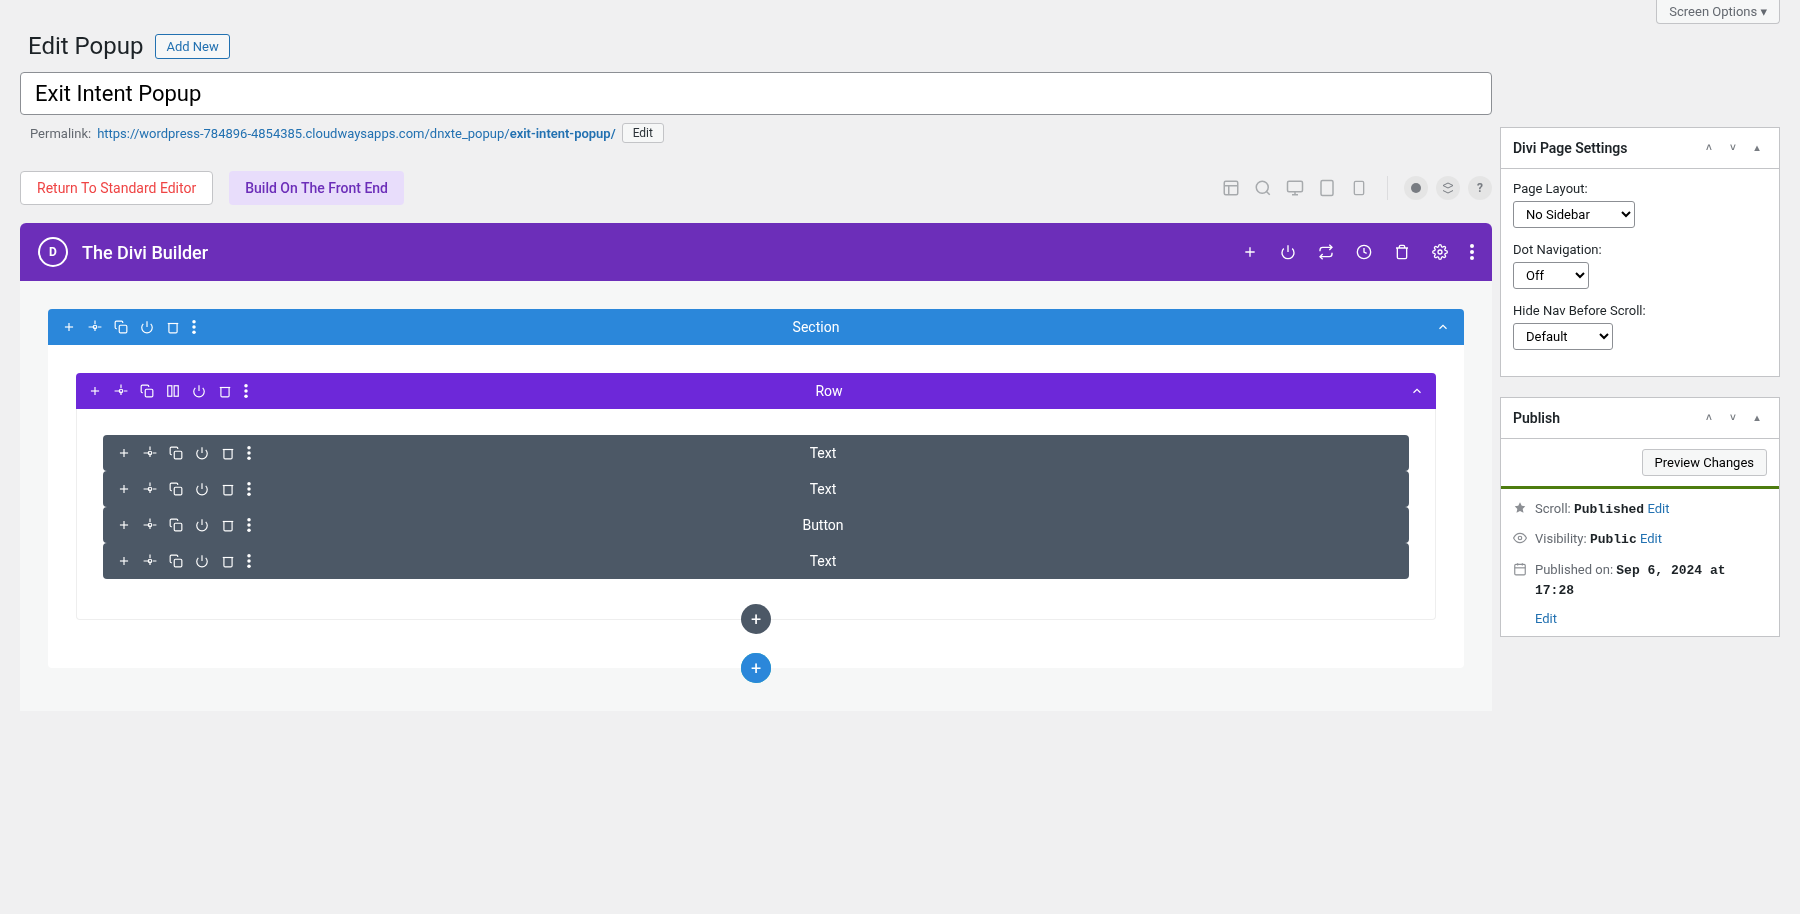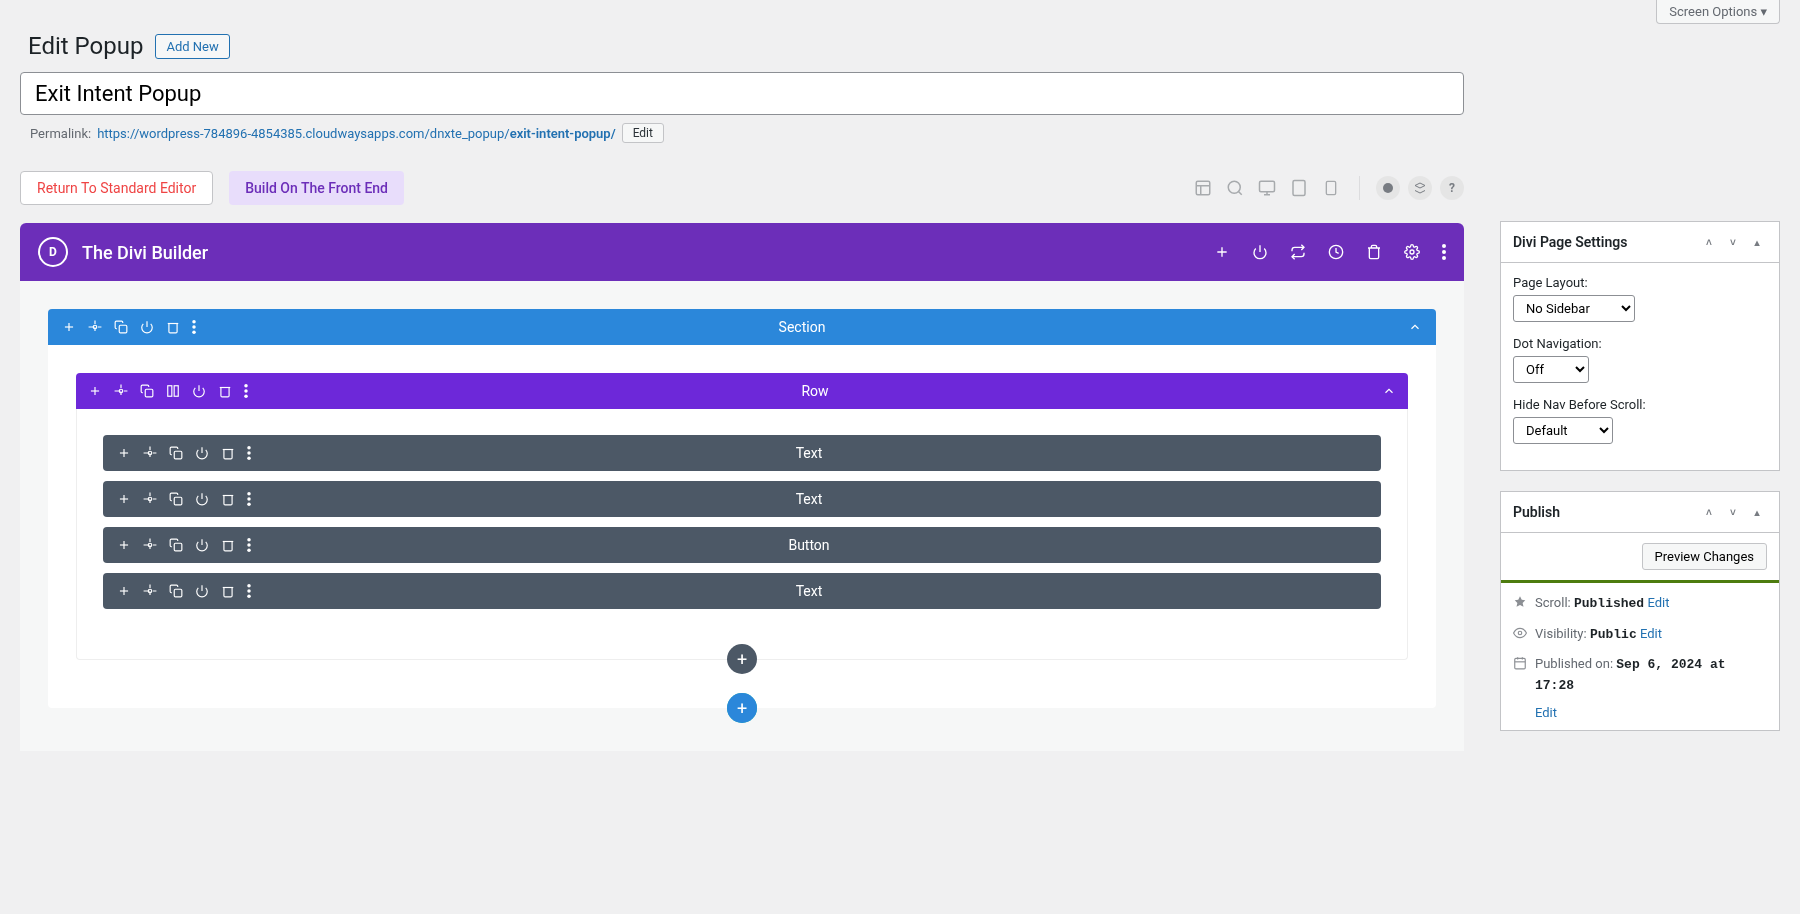--- a/index.html
+++ b/index.html
@@ -5,21 +5,21 @@
 * { box-sizing: border-box; margin: 0; padding: 0; font-family: -apple-system, BlinkMacSystemFont, "Segoe UI", Roboto, sans-serif; }
 body { background: #f0f0f1; padding: 0 20px 20px 20px; }
 
 .screen-options { display: flex; justify-content: flex-end; margin-bottom: 8px; }
 .screen-options-btn { background: #f6f7f7; border: 1px solid #c3c4c7; border-top: none; border-radius: 0 0 4px 4px; padding: 4px 12px; font-size: 13px; color: #646970; cursor: pointer; }
 
 .page-header { display: flex; align-items: center; gap: 12px; margin-bottom: 12px; }
 .page-title { font-size: 24px; font-weight: 400; color: #1d2327; margin-left: 8px; }
 .add-new-btn { background: #f6f7f7; border: 1px solid #2271b1; color: #2271b1; padding: 4px 10px; font-size: 13px; border-radius: 3px; cursor: pointer; }
 
-.layout { display: flex; gap: 36px; align-items: flex-end; }
+.layout { display: flex; gap: 8px; align-items: center; }
 .main-col { flex: 1; min-width: 0; }
 .side-col { width: 280px; flex-shrink: 0; }
 
 .title-input { width: 100%; font-size: 22px; padding: 8px 14px; border: 1px solid #8c8f94; border-radius: 4px; background: #fff; }
 .permalink-row { display: flex; align-items: center; gap: 6px; padding: 8px 10px; font-size: 13px; color: #646970; flex-wrap: wrap; }
 .permalink-row a { color: #2271b1; text-decoration: none; }
 .permalink-row strong { color: #2271b1; font-weight: 600; }
 .small-btn { background: #f6f7f7; border: 1px solid #c3c4c7; padding: 2px 10px; font-size: 12px; border-radius: 3px; cursor: pointer; color: #2c3338; }
 
 .editor-toolbar { display: flex; align-items: center; justify-content: space-between; margin-top: 20px; margin-bottom: 18px; }
@@ -43,21 +43,21 @@
 .section-bar { background: #2b87da; color: #fff; border-radius: 4px 4px 0 0; display: flex; align-items: center; padding: 10px 14px; }
 .section-icons { display: flex; gap: 12px; align-items: center; }
 .sec-icon { color: #fff; cursor: pointer; display: flex; }
 .section-label { flex: 1; text-align: center; font-size: 14px; }
 .collapse-caret { cursor: pointer; }
 .section-body { background: #fff; padding: 28px 28px 48px 28px; border-radius: 0 0 4px 4px; position: relative; }
 
 .row-bar { background: #6d28d9; color: #fff; border-radius: 4px 4px 0 0; display: flex; align-items: center; padding: 10px 12px; }
 .row-body { background: #fff; padding: 26px 26px 40px 26px; border-radius: 0 0 4px 4px; border: 1px solid #eee; border-top: none; position: relative; }
 
-.module-bar { background: #4c5866; color: #fff; border-radius: 4px; display: flex; align-items: center; padding: 10px 14px; margin-bottom: 10px; }
+.module-bar { background: #4c5866; color: #fff; border-radius: 4px; display: flex; align-items: center; padding: 10px 14px; margin-bottom: 0; }
 .module-label { flex: 1; text-align: center; font-size: 14px; }
 
 .add-circle { width: 30px; height: 30px; border-radius: 50%; display: flex; align-items: center; justify-content: center; color: #fff; font-size: 18px; cursor: pointer; position: absolute; left: 50%; transform: translateX(-50%); }
 .add-module { background: #4c5866; bottom: -15px; }
 .add-row { background: #29c4a9; bottom: -15px; }
 .add-section-wrap { display: flex; justify-content: center; margin-top: -15px; position: relative; z-index: 5; }
 .add-section { width: 30px; height: 30px; border-radius: 50%; background: #2b87da; color: #fff; display: flex; align-items: center; justify-content: center; cursor: pointer; font-size: 18px; }
 
 .metabox { background: #fff; border: 1px solid #c3c4c7; margin-bottom: 20px; }
 .metabox-header { display: flex; align-items: center; justify-content: space-between; padding: 10px 12px; border-bottom: 1px solid #c3c4c7; font-size: 14px; font-weight: 600; color: #1d2327; }

